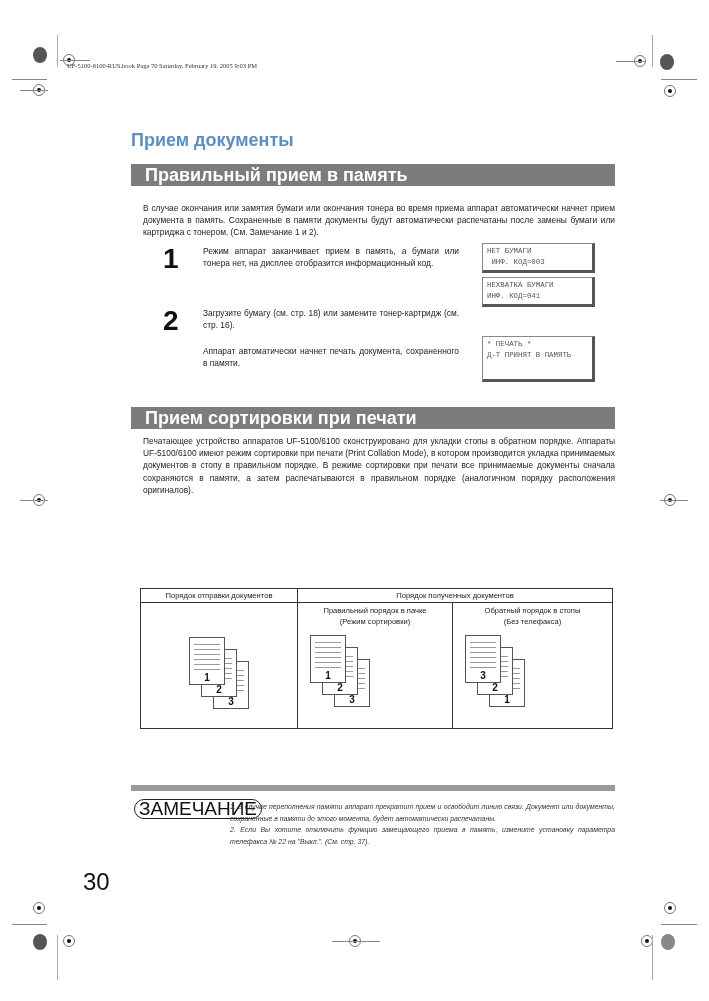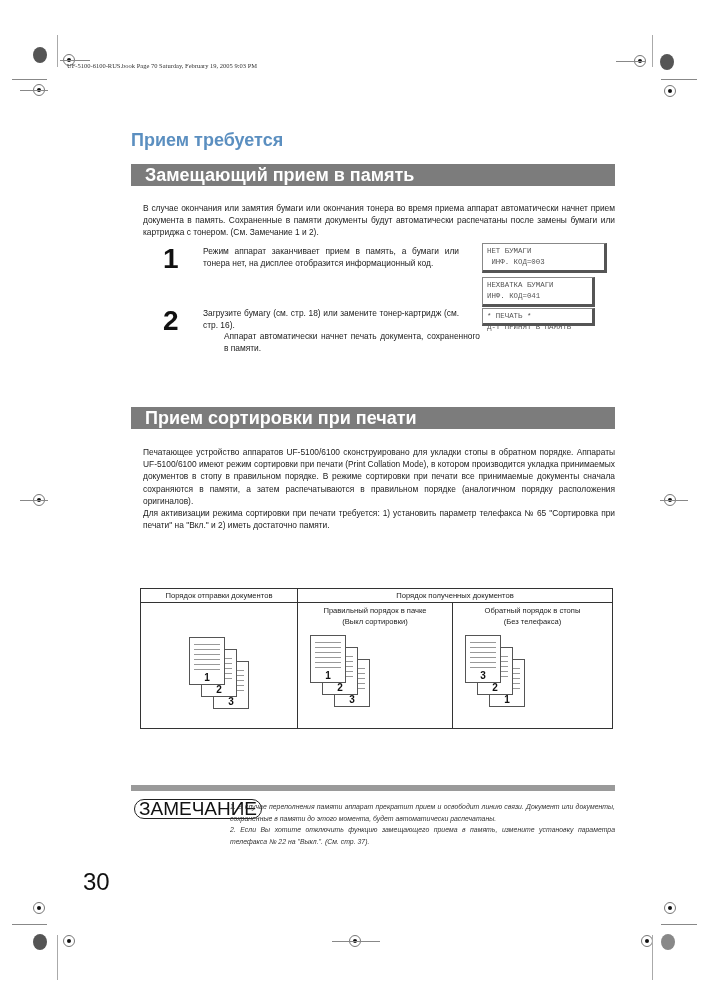--- a/index.html
+++ b/index.html
@@ -66,40 +66,39 @@
   <div class="hline" style="left:332px;top:941px;width:48px;"></div>
   <div class="mark" style="left:641px;top:935px;"></div>
   <div class="vline" style="left:652px;top:935px;height:45px;"></div>
   <div class="disc" style="left:661px;top:934px;background:#888;"></div>
   <div class="mark" style="left:664px;top:902px;"></div>
   <div class="hline" style="left:661px;top:924px;width:36px;"></div>
 </div>
 
 <div class="abs slug">UF-5100-6100-RUS.book  Page 70  Saturday, February 19, 2005  9:03 PM</div>
 
-<div class="abs section-title">Прием требуется</div>
-
-<div class="abs bar" style="top:164px;">Замещающий прием в память</div>
+<div class="abs section-title">Прием документы</div>
+
+<div class="abs bar" style="top:164px;">Правильный прием в память</div>
 <div class="abs para" style="left:143px;top:202px;width:472px;">В случае окончания или замятия бумаги или окончания тонера во время приема аппарат автоматически начнет прием документа в память. Сохраненные в памяти документы будут автоматически распечатаны после замены бумаги или картриджа с тонером. (См. Замечание 1 и 2).</div>
 
 <div class="abs step-num" style="left:163px;top:243px;">1</div>
 <div class="abs step-text" style="left:203px;top:245px;width:256px;">Режим аппарат заканчивает прием в память, а бумаги или тонера нет, на дисплее отобразится информационный код.</div>
 
 <div class="abs step-num" style="left:163px;top:305px;">2</div>
 <div class="abs step-text" style="left:203px;top:307px;width:256px;">Загрузите бумагу  (см. стр. 18) или замените тонер-картридж (см. стр. 16).</div>
-<div class="abs step-text" style="left:203px;top:330px;width:256px;margin-left:21px;">Аппарат автоматически начнет печать документа, сохраненного в памяти.</div>
-
-<div class="abs lcd" style="left:482px;top:243px;width:125px;height:30px;"><div>НЕТ БУМАГИ</div><div> ИНФ. КОД=003</div></div>
+<div class="abs step-text" style="left:203px;top:345px;width:256px;">Аппарат автоматически начнет печать документа, сохраненного в памяти.</div>
+
+<div class="abs lcd" style="left:482px;top:243px;width:113px;height:30px;"><div>НЕТ БУМАГИ</div><div> ИНФ. КОД=003</div></div>
 <div class="abs lcd" style="left:482px;top:277px;width:113px;height:30px;"><div>НЕХВАТКА БУМАГИ</div><div>ИНФ. КОД=041</div></div>
-<div class="abs lcd" style="left:482px;top:308px;width:113px;height:18px;"><div>* ПЕЧАТЬ *</div><div>Д-Т ПРИНЯТ В ПАМЯТЬ</div></div>
+<div class="abs lcd" style="left:482px;top:336px;width:113px;height:46px;"><div>* ПЕЧАТЬ *</div><div>Д-Т ПРИНЯТ В ПАМЯТЬ</div></div>
 
 <div class="abs bar" style="top:407px;">Прием сортировки при печати</div>
-<div class="abs para" style="left:143px;top:446px;width:472px;">
+<div class="abs para" style="left:143px;top:435px;width:472px;">
   <div>Печатающее устройство аппаратов UF-5100/6100 сконструировано для укладки стопы в обратном порядке. Аппараты UF-5100/6100 имеют режим сортировки при печати (Print Collation Mode), в котором производится укладка принимаемых документов в стопу в правильном порядке. В режиме сортировки при печати все принимаемые документы сначала сохраняются в памяти, а затем распечатываются в правильном порядке (аналогичном порядку расположения оригиналов).</div>
-  <div>Для активизации режима сортировки при печати требуется: 1) установить параметр телефакса № 65 "Сортировка при печати" на "Вкл." и 2) иметь достаточно памяти.</div>
 </div>
 
 <table class="abs coll" style="left:140px;top:588px;width:473px;">
   <tbody>
       <tr>
     <td style="width:152px;">Порядок отправки документов</td>
     <td colspan="2">Порядок полученных документов</td>
   </tr>
   <tr>
     <td rowspan="2" style="height:120px;border-top:1px solid #333;">
@@ -126,21 +125,21 @@
               <div class="ln" style="top:16px"></div>
               <div class="ln" style="top:21px"></div>
               <div class="ln" style="top:26px"></div>
               <div class="ln" style="top:31px"></div>
               <span class="num">1</span>
             </div>
       </div>
     </td>
     <td style="width:150px;border-bottom:none;line-height:11px;">
       <div>Правильный порядок в пачке</div>
-      <div>(Выкл сортировки)</div>
+      <div>(Режим сортировки)</div>
     </td>
     <td style="border-bottom:none;line-height:11px;">
       <div>Обратный порядок в стопы</div>
       <div>(Без телефакса)</div>
     </td>
   </tr>
   <tr>
     <td style="border-top:none;height:95px;">
       <div class="stack">
         <div class="page" style="left:34px;top:28px;">

